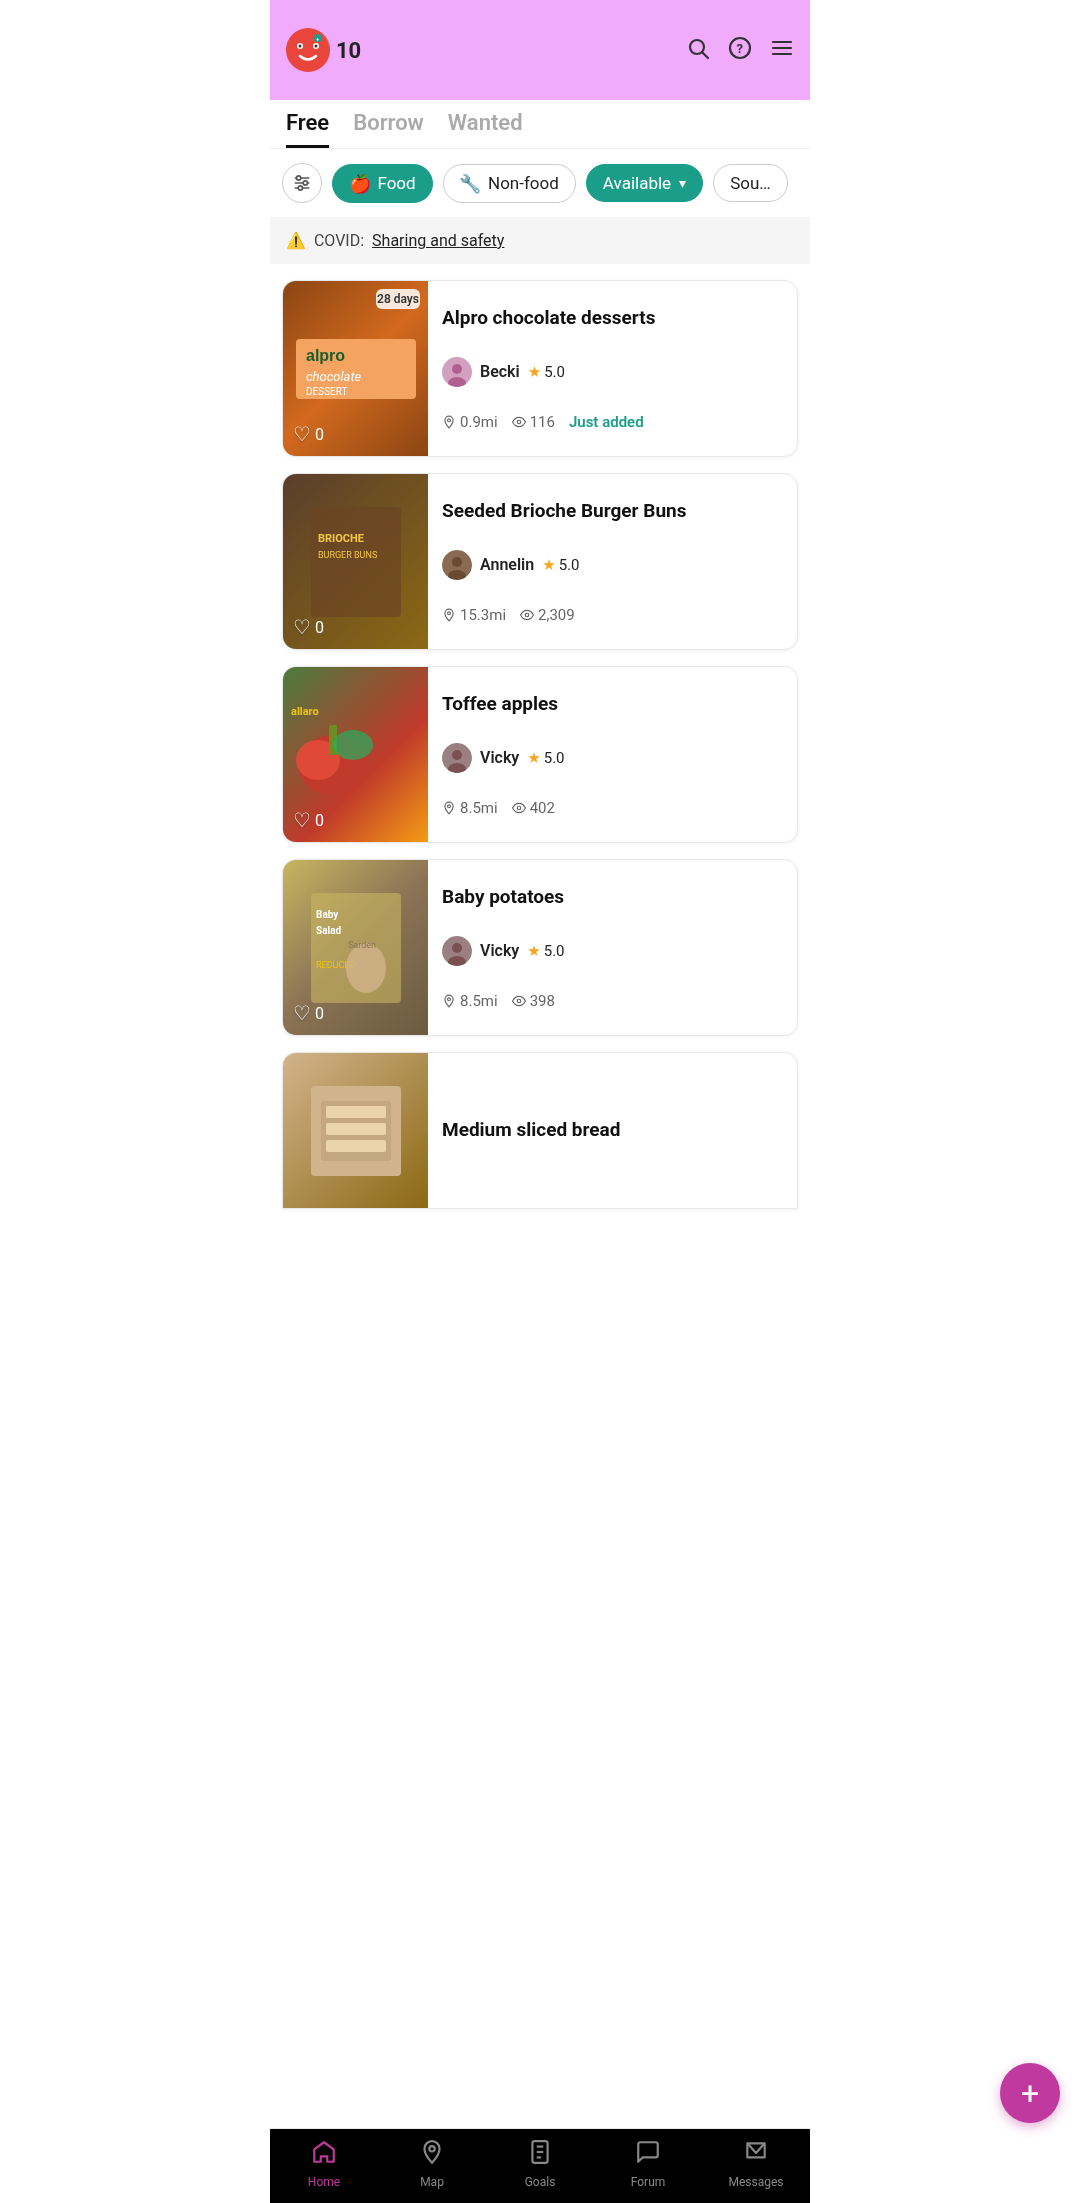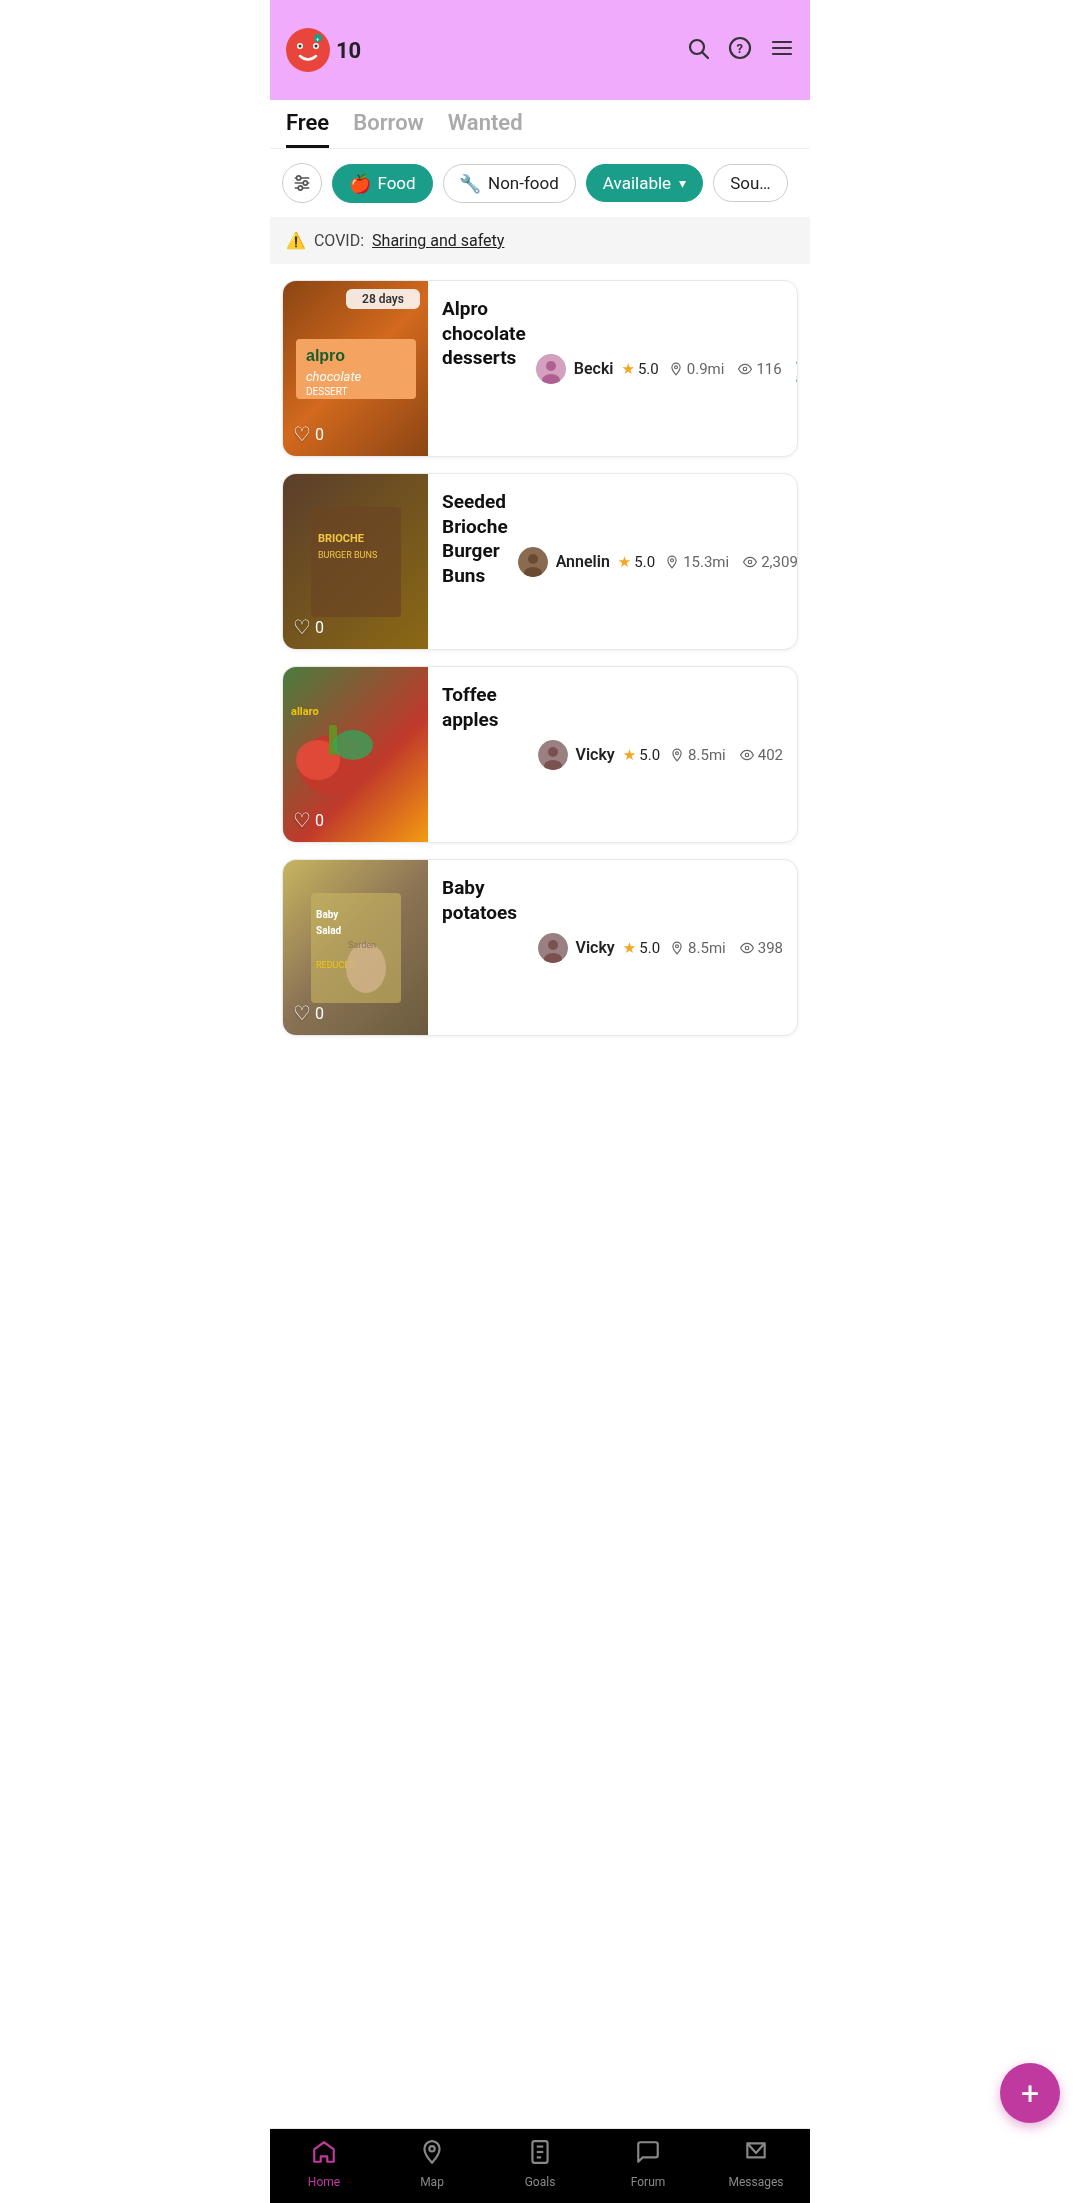--- a/index.html
+++ b/index.html
@@ -172,23 +172,23 @@
     }
     .heart-icon {
       font-size: 20px;
       color: #fff;
       text-shadow: 0 1px 2px rgba(0,0,0,0.5);
     }
     .listing-info {
       padding: 16px 14px;
       flex: 1;
       display: flex;
-      flex-direction: row;
-      justify-content: center;
-      gap: 10px;
+      flex-direction: column;
+      justify-content: center;
+      gap: 26px;
     }
     .listing-title {
       font-size: 19px;
       font-weight: 700;
       color: #111;
       line-height: 1.3;
     }
     .listing-user {
       display: flex;
       align-items: center;
@@ -423,21 +423,21 @@
 
   <div class="listing-card">
     <div class="listing-image">
       <div class="img-alpro" style="width:145px; min-height:175px; position:relative;">
         <svg width="120" height="60" viewBox="0 0 120 60">
           <rect x="0" y="0" width="120" height="60" rx="4" fill="#f4a460"></rect>
           <text x="10" y="22" fill="#1a5c2c" font-size="16" font-weight="bold" font-family="Arial">alpro</text>
           <text x="10" y="42" fill="#fff" font-size="13" font-style="italic">chocolate</text>
           <text x="10" y="56" fill="#fff" font-size="10">DESSERT</text>
         </svg>
-        <div style="position:absolute;top:8px;right:8px;background:rgba(255,255,255,0.85);border-radius:6px;padding:3px 16px;font-size:12px;font-weight:600;color:#333;">28 days</div>
+        <div style="position:absolute;top:8px;right:8px;background:rgba(255,255,255,0.85);border-radius:6px;padding:3px 1px;font-size:12px;font-weight:600;color:#333;">28 days</div>
       </div>
       <div class="listing-heart">
         <span class="heart-icon">♡</span>
         <span>0</span>
       </div>
     </div>
     <div class="listing-info">
       <div class="listing-title">Alpro chocolate desserts</div>
       <div class="listing-user">
         <div class="user-avatar">
@@ -618,20 +618,36 @@
           <svg width="14" height="14" viewBox="0 0 24 24" fill="none" stroke="#666" stroke-width="2">
               <path d="M1 12s4-8 11-8 11 8 11 8-4 8-11 8-11-8-11-8z"></path>
               <circle cx="12" cy="12" r="3"></circle>
             </svg>
           <span>398</span>
         </span>
       </div>
     </div>
   </div>
 
+  <div class="listing-card" style="border-radius:14px 14px 0 0;">
+    <div class="listing-image">
+      <div class="img-bread" style="width:145px; min-height:120px; display:flex; align-items:center; justify-content:center;">
+        <svg width="100" height="100" viewBox="0 0 100 100">
+          <rect x="5" y="5" width="90" height="90" rx="4" fill="#D2B48C"></rect>
+          <rect x="15" y="20" width="70" height="60" rx="3" fill="#C4A882"></rect>
+          <rect x="20" y="25" width="60" height="12" rx="2" fill="#f5deb3" opacity="0.8"></rect>
+          <rect x="20" y="42" width="60" height="12" rx="2" fill="#f5deb3" opacity="0.8"></rect>
+          <rect x="20" y="59" width="60" height="12" rx="2" fill="#f5deb3" opacity="0.8"></rect>
+        </svg>
+      </div>
+    </div>
+    <div class="listing-info">
+      <div class="listing-title">Medium sliced bread</div>
+    </div>
+  </div>
 
   <div class="bottom-spacer"></div>
 </div>
 
 <div class="fab">+</div>
 
 <nav class="bottom-nav">
   <div class="nav-item">
     <span class="nav-icon active">
       <svg width="26" height="26" viewBox="0 0 24 24" fill="none">

